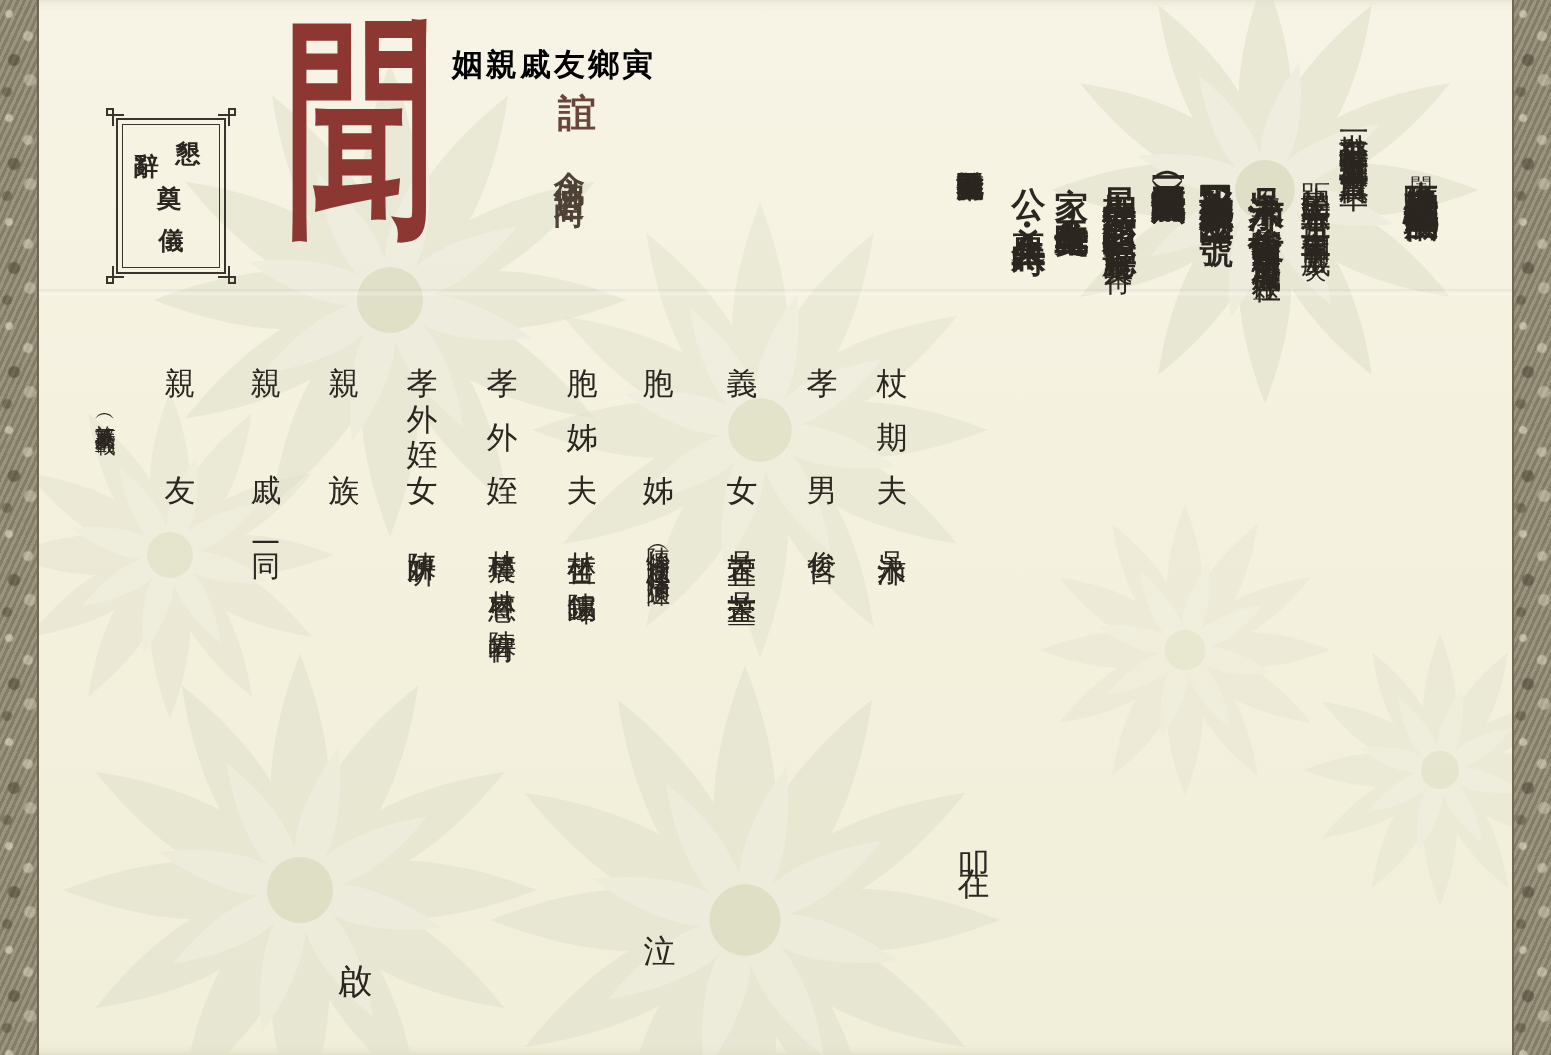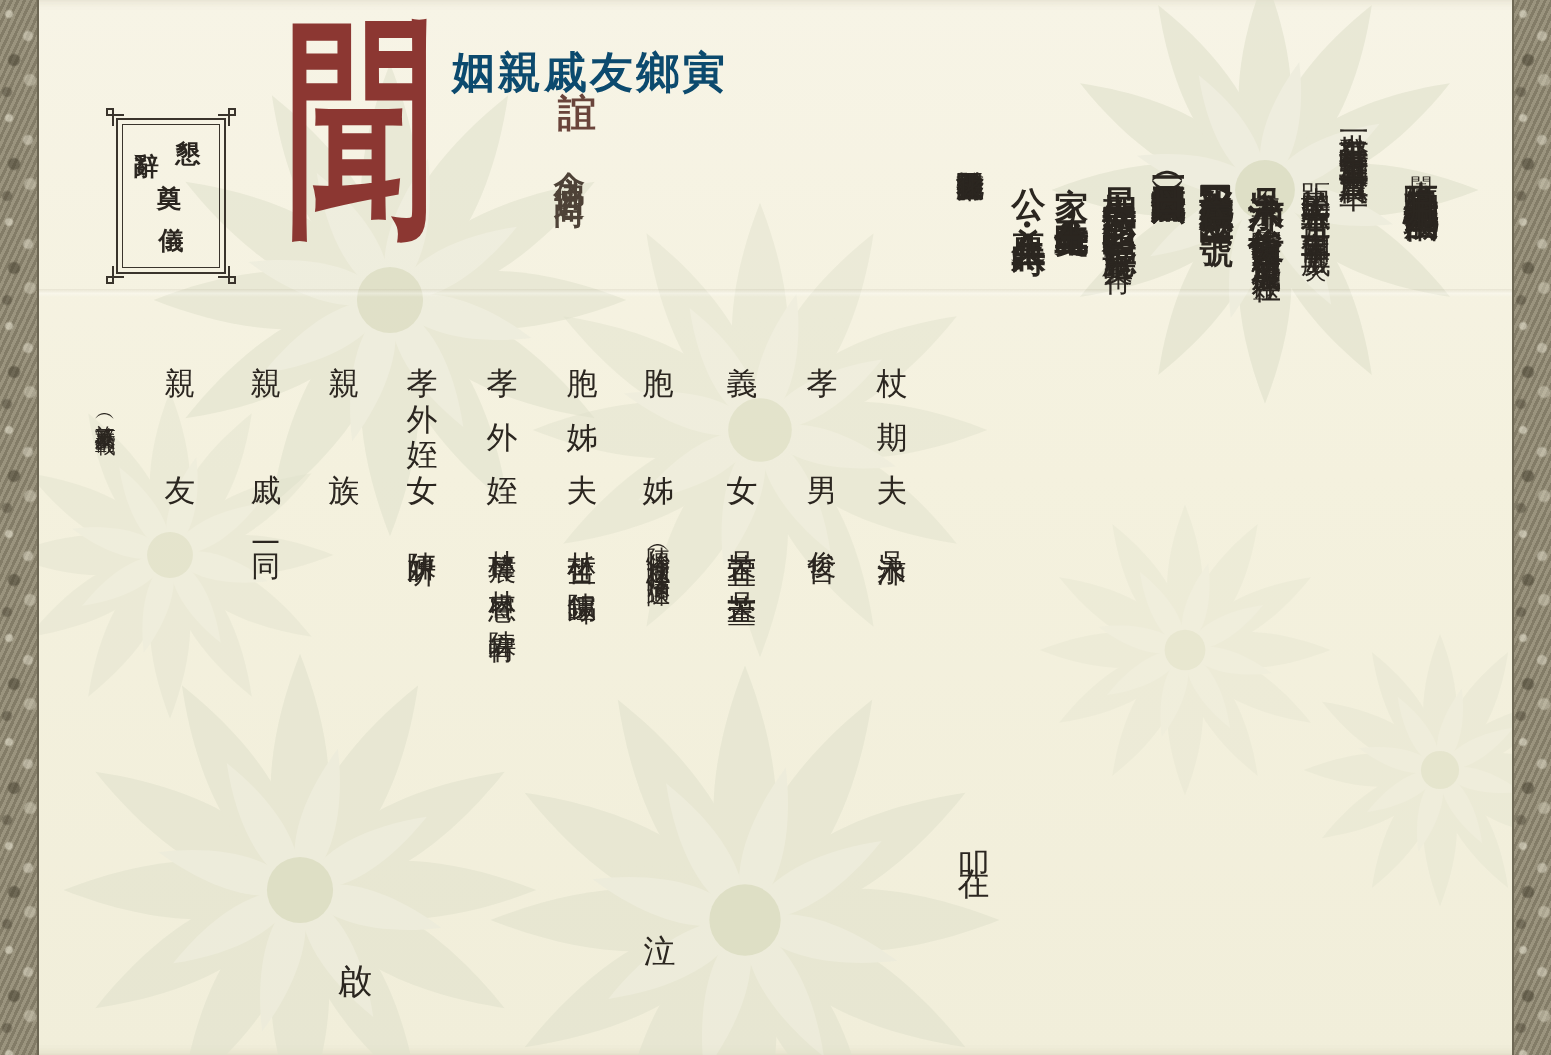--- a/index.html
+++ b/index.html
@@ -36,22 +36,22 @@
   .seg-tcy{text-combine-upright:all;font-size:24px;font-weight:700;}
   
   .mcol{position:absolute;width:40px;z-index:5;display:flex;flex-direction:column;align-items:center;color:#2b2620;}
   .mlabel{height:138px;display:flex;flex-direction:column;justify-content:space-between;align-items:center;font-size:31px;}
   .mlabel span{line-height:1;}
   .mnames{margin-top:22px;writing-mode:vertical-rl;text-orientation:mixed;
           font-size:29px;letter-spacing:3px;line-height:1.12;white-space:nowrap;}
   
   #big-wen{position:absolute;left:288px;top:14px;z-index:5;font-size:232px;line-height:1.02;
            font-weight:700;color:#8c3732;transform:scaleX(.62);transform-origin:top left;}
-  #red-line{position:absolute;left:452px;top:44px;z-index:5;font-size:43px;letter-spacing:3px;
-            font-weight:700;color:#0c4a6e;}
+  #red-line{position:absolute;left:452px;top:44px;z-index:5;font-size:31px;letter-spacing:3px;
+            font-weight:700;color:#000000;}
   #yi-char{position:absolute;left:558px;top:88px;z-index:5;font-size:38px;font-weight:700;color:#6a443b;}
   #chant-col{left:552px;top:146px;font-size:31px;letter-spacing:9px;color:#4e4237;font-weight:600;}
   
   #decline-box{position:absolute;left:116px;top:118px;width:106px;height:152px;z-index:5;
                border:2px solid #3a342c;}
   #decline-box::after{content:"";position:absolute;inset:4px;border:1px solid #3a342c;}
   .dbc{position:absolute;font-size:25px;font-weight:600;color:#2b2620;transform:translate(-50%,-50%);z-index:2;}
   .corner{position:absolute;width:18px;height:18px;z-index:3;}
   .corner::before,.corner::after{content:"";position:absolute;border:2px solid #3a342c;}
   .corner::before{width:10px;height:10px;}

